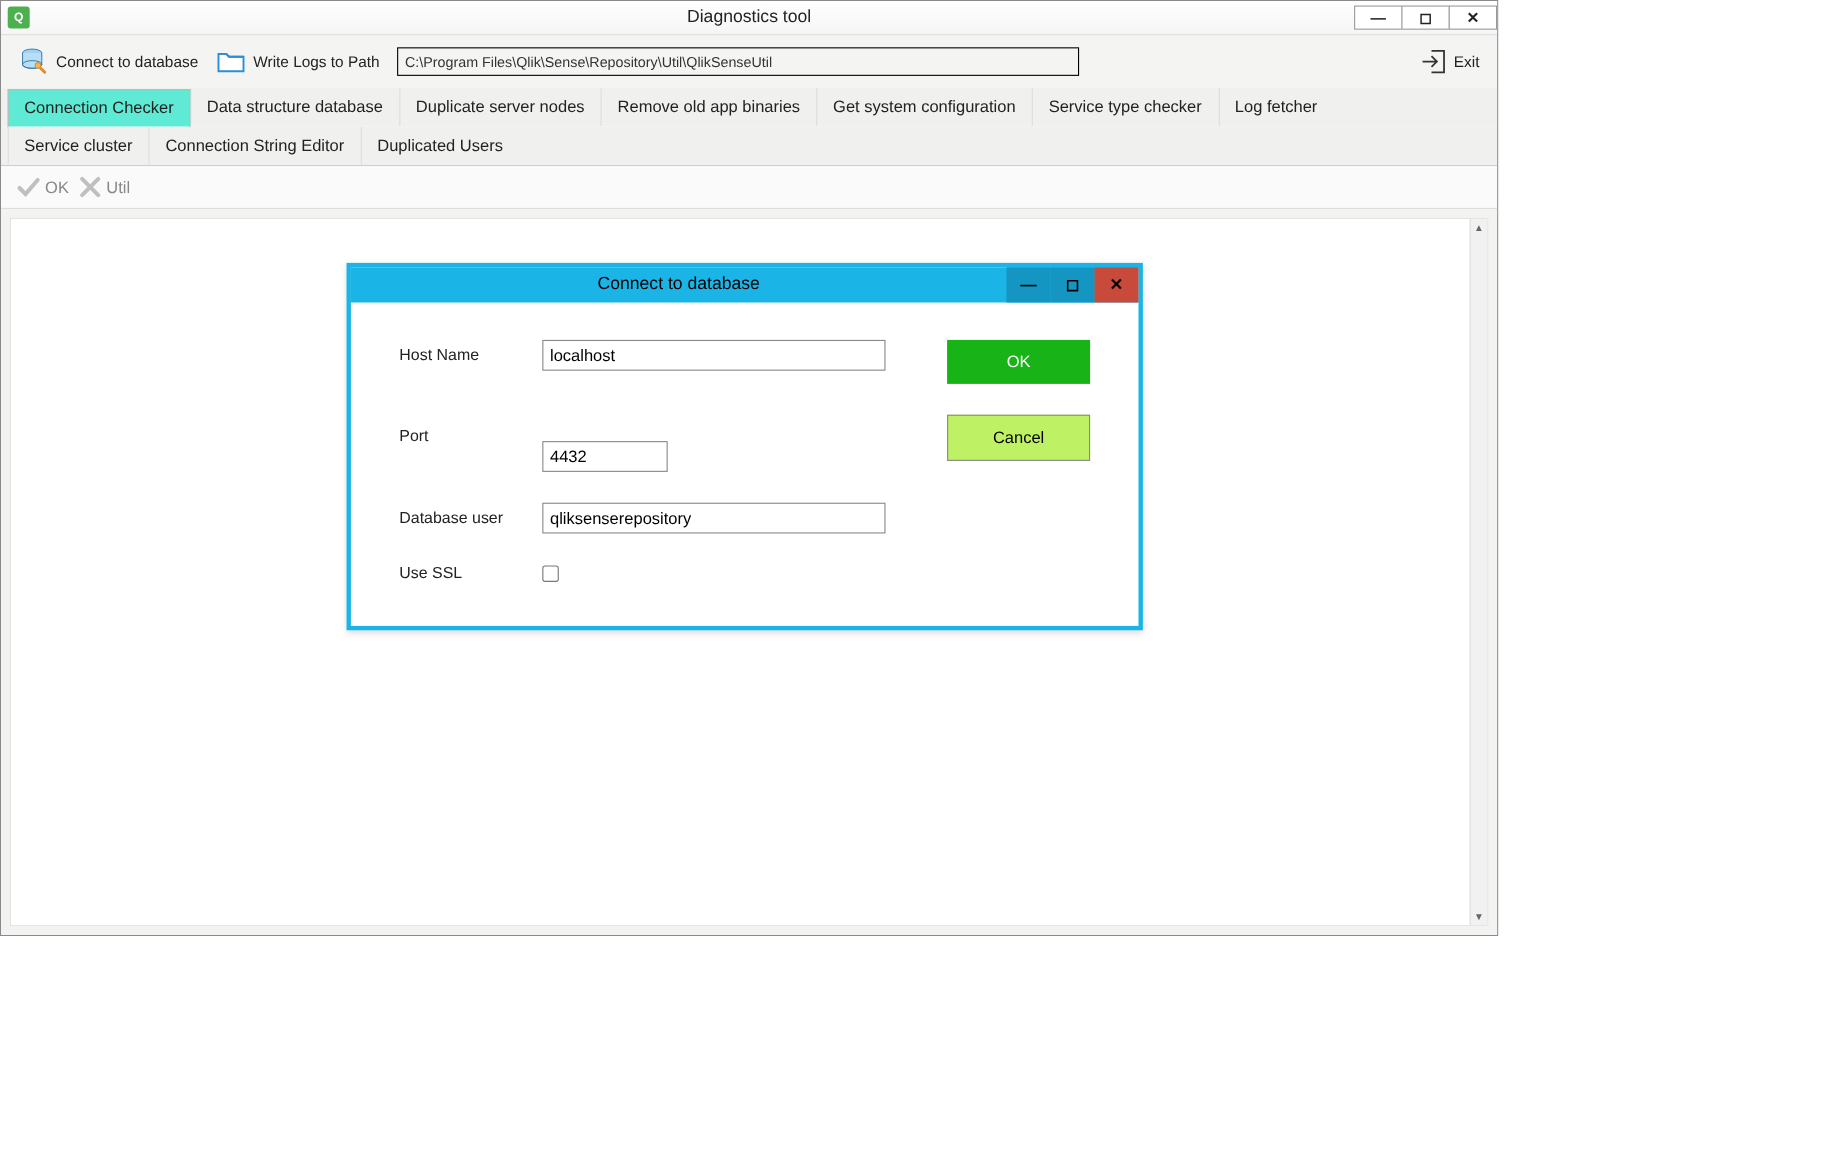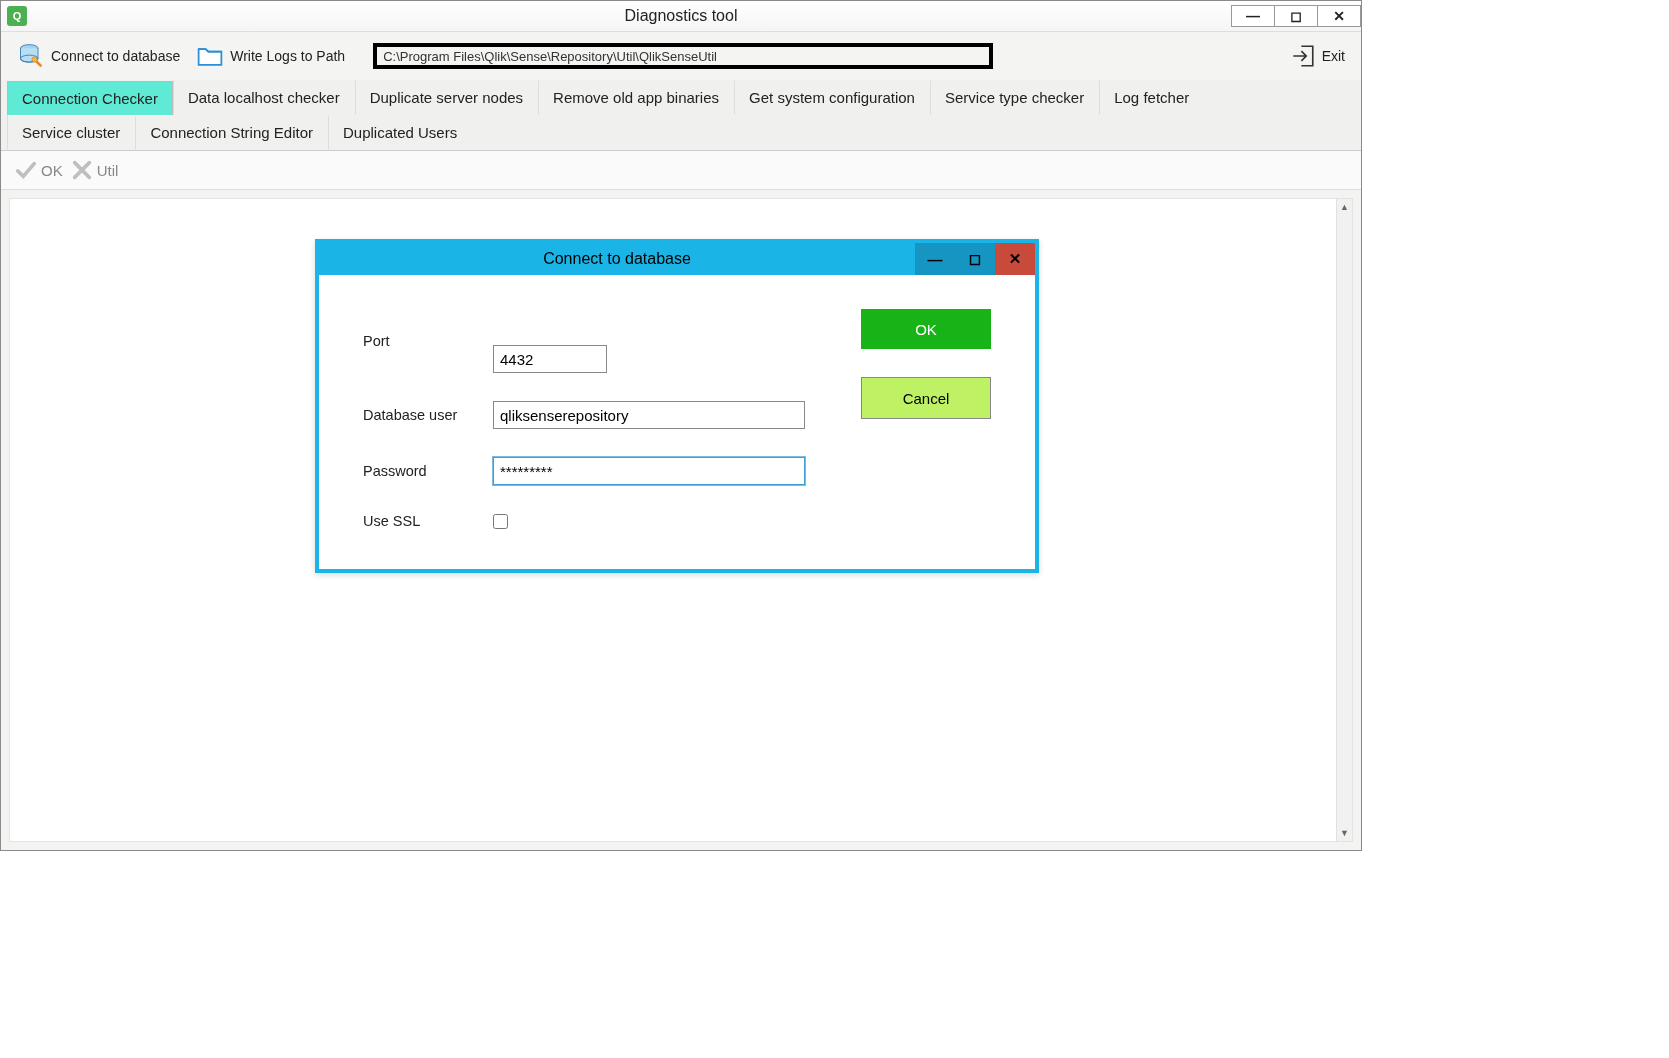--- a/index.html
+++ b/index.html
@@ -10,21 +10,21 @@
 
 .titlebar { height: 30px; background: linear-gradient(#fff,#f5f5f5); display: flex; align-items: center; position: relative; }
 .titlebar .app-icon { width: 20px; height: 20px; margin-left: 6px; border-radius: 3px; background: #4caf50; display:flex; align-items:center; justify-content:center; color:#fff; font-weight:bold; font-size:11px;}
 .titlebar .title { position:absolute; left:0; right:0; text-align:center; font-size:16px; pointer-events:none;}
 .titlebar .winbtns { margin-left:auto; display:flex; }
 .titlebar .winbtns div { width: 44px; height: 22px; border: 1px solid #999; margin-left:-1px; display:flex; align-items:center; justify-content:center; font-weight:bold; font-size:14px; background:#fff;}
 
 
 .toolbar { display:flex; align-items:center; padding:6px 8px; background:#f4f4f3; border-top:1px solid #ddd;}
 .toolbar .tool { display:flex; align-items:center; gap:6px; padding:4px 8px; cursor:pointer;}
-.toolbar .path-box { flex: 0 0 auto; width: 620px; height:26px; padding:3px 6px; border:4px solid #000000; background:#f4f4f3; color:#333; font-size:13px; margin-left:20px;}
+.toolbar .path-box { flex: 0 0 auto; width: 620px; height:26px; padding:3px 6px; border:1px solid #000000; background:#f4f4f3; color:#333; font-size:13px; margin-left:8px;}
 .toolbar .spacer { flex:1; }
 .db-icon { width:28px; height:28px; }
 .folder-icon { width:28px; height:28px; }
 .exit-icon { width:26px; height:26px;}
 
 
 .tabstrip { display:flex; flex-wrap:wrap; background:#f0f0ef; padding-left:6px;}
 .tabstrip .tab { padding:8px 14px; border:1px solid transparent; border-left:1px solid #ddd; cursor:pointer; font-size:15px; color:#222;}
 .tabstrip .tab.active { background:#5eead4; border:1px solid #bbb; border-bottom-color:#fdfdfd; position:relative; top:1px;}
 .tabstrip2 { border-bottom:1px solid #ccc;text-align:center; }
@@ -104,21 +104,21 @@
       <svg class="exit-icon" viewBox="0 0 32 32">
         <path d="M14 4h14v24H14" fill="none" stroke="#333" stroke-width="2"></path>
         <path d="M4 16h16M14 10l6 6-6 6" fill="none" stroke="#333" stroke-width="2"></path>
       </svg>
       <span>Exit</span>
     </div>
   </div>
 
   <div class="tabstrip">
     <div class="tab active">Connection Checker</div>
-    <div class="tab">Data localhost checker</div>
+    <div class="tab">Data structure database</div>
     <div class="tab">Duplicate server nodes</div>
     <div class="tab">Remove old app binaries</div>
     <div class="tab">Get system configuration</div>
     <div class="tab">Service type checker</div>
     <div class="tab">Log fetcher</div>
   </div>
 
   <div class="tabstrip tabstrip2">
     <div class="tab">Service cluster</div>
     <div class="tab">Connection String Editor</div>
@@ -151,31 +151,31 @@
         <div class="dlg-title">
           <div class="t">Connect to database</div>
           <div class="dlg-btns">
             <div class="min">—</div>
             <div class="max">◻</div>
             <div class="close">✕</div>
           </div>
         </div>
         <div class="dlg-body">
           <div class="form-col">
+            <div class="frow">
+              <label>Host Name</label>
+              <input type="text" value="localhost" style="">
+            </div>
             <div class="frow port">
               <label>Port</label>
               <input type="text" value="4432" style="">
             </div>
             <div class="frow">
               <label>Database user</label>
               <input type="text" value="qliksenserepository" style="">
-            </div>
-            <div class="frow">
-              <label>Password</label>
-              <input type="text" autofocus="" style="border-color: rgb(62, 159, 216); outline: rgb(124, 188, 228) solid 1px;" value="*********">
             </div>
             <div class="frow" style="margin-bottom:0;">
               <label>Use SSL</label>
               <input type="checkbox" style="">
             </div>
           </div>
           <div class="btn-col">
             <button class="okbtn">OK</button>
             <button class="cancelbtn">Cancel</button>
           </div>

